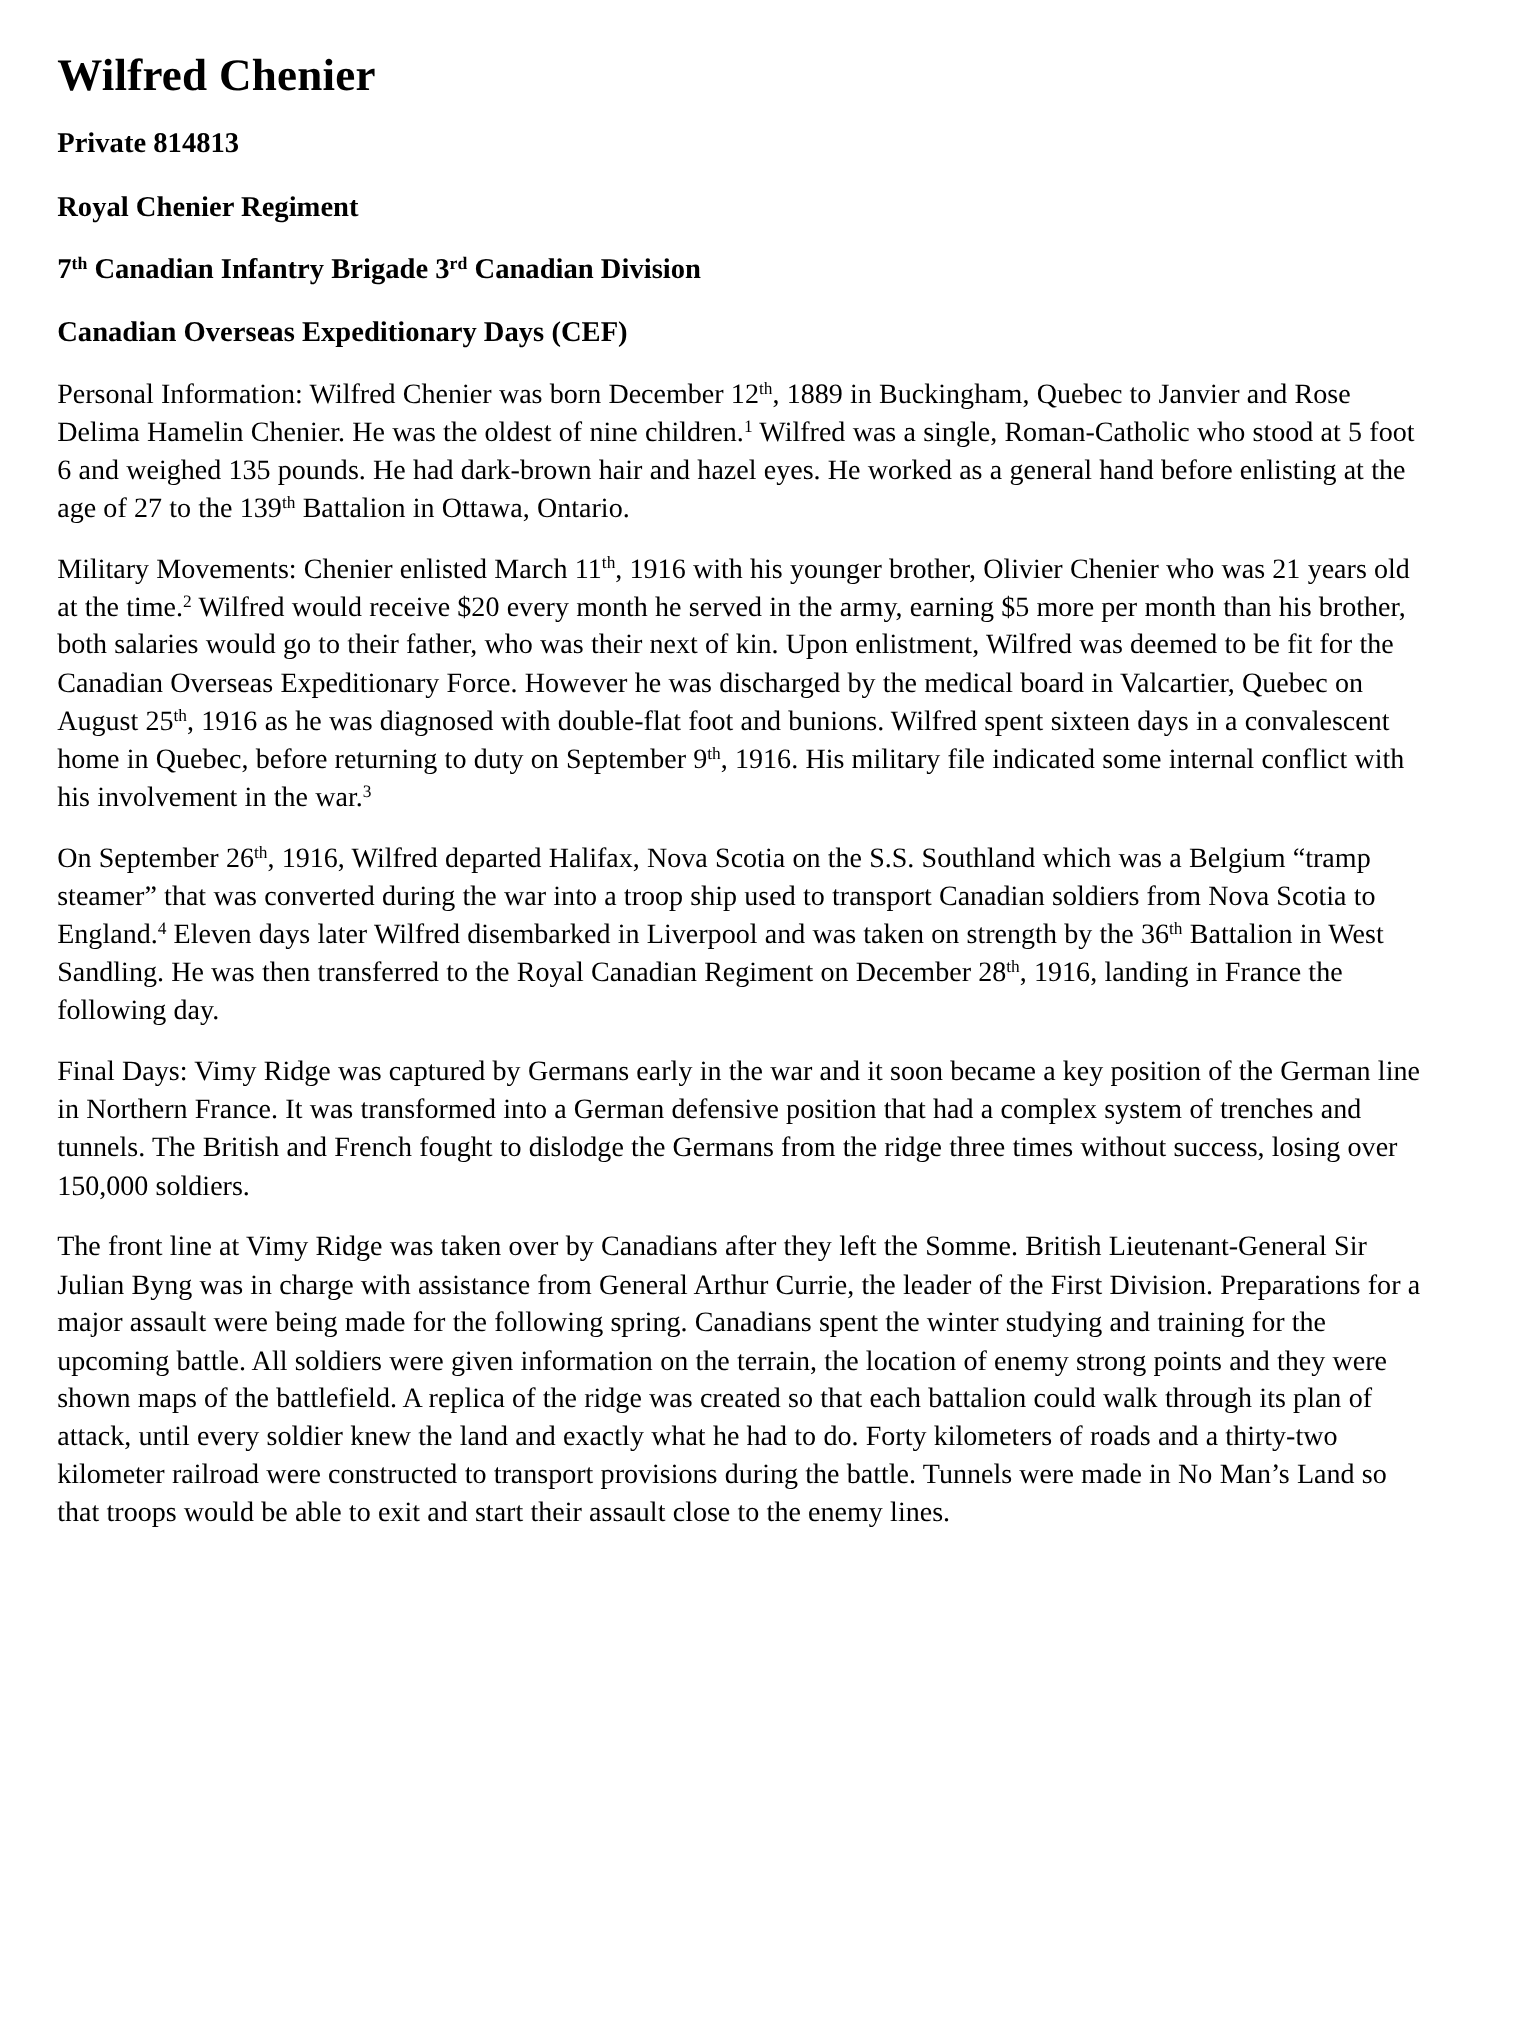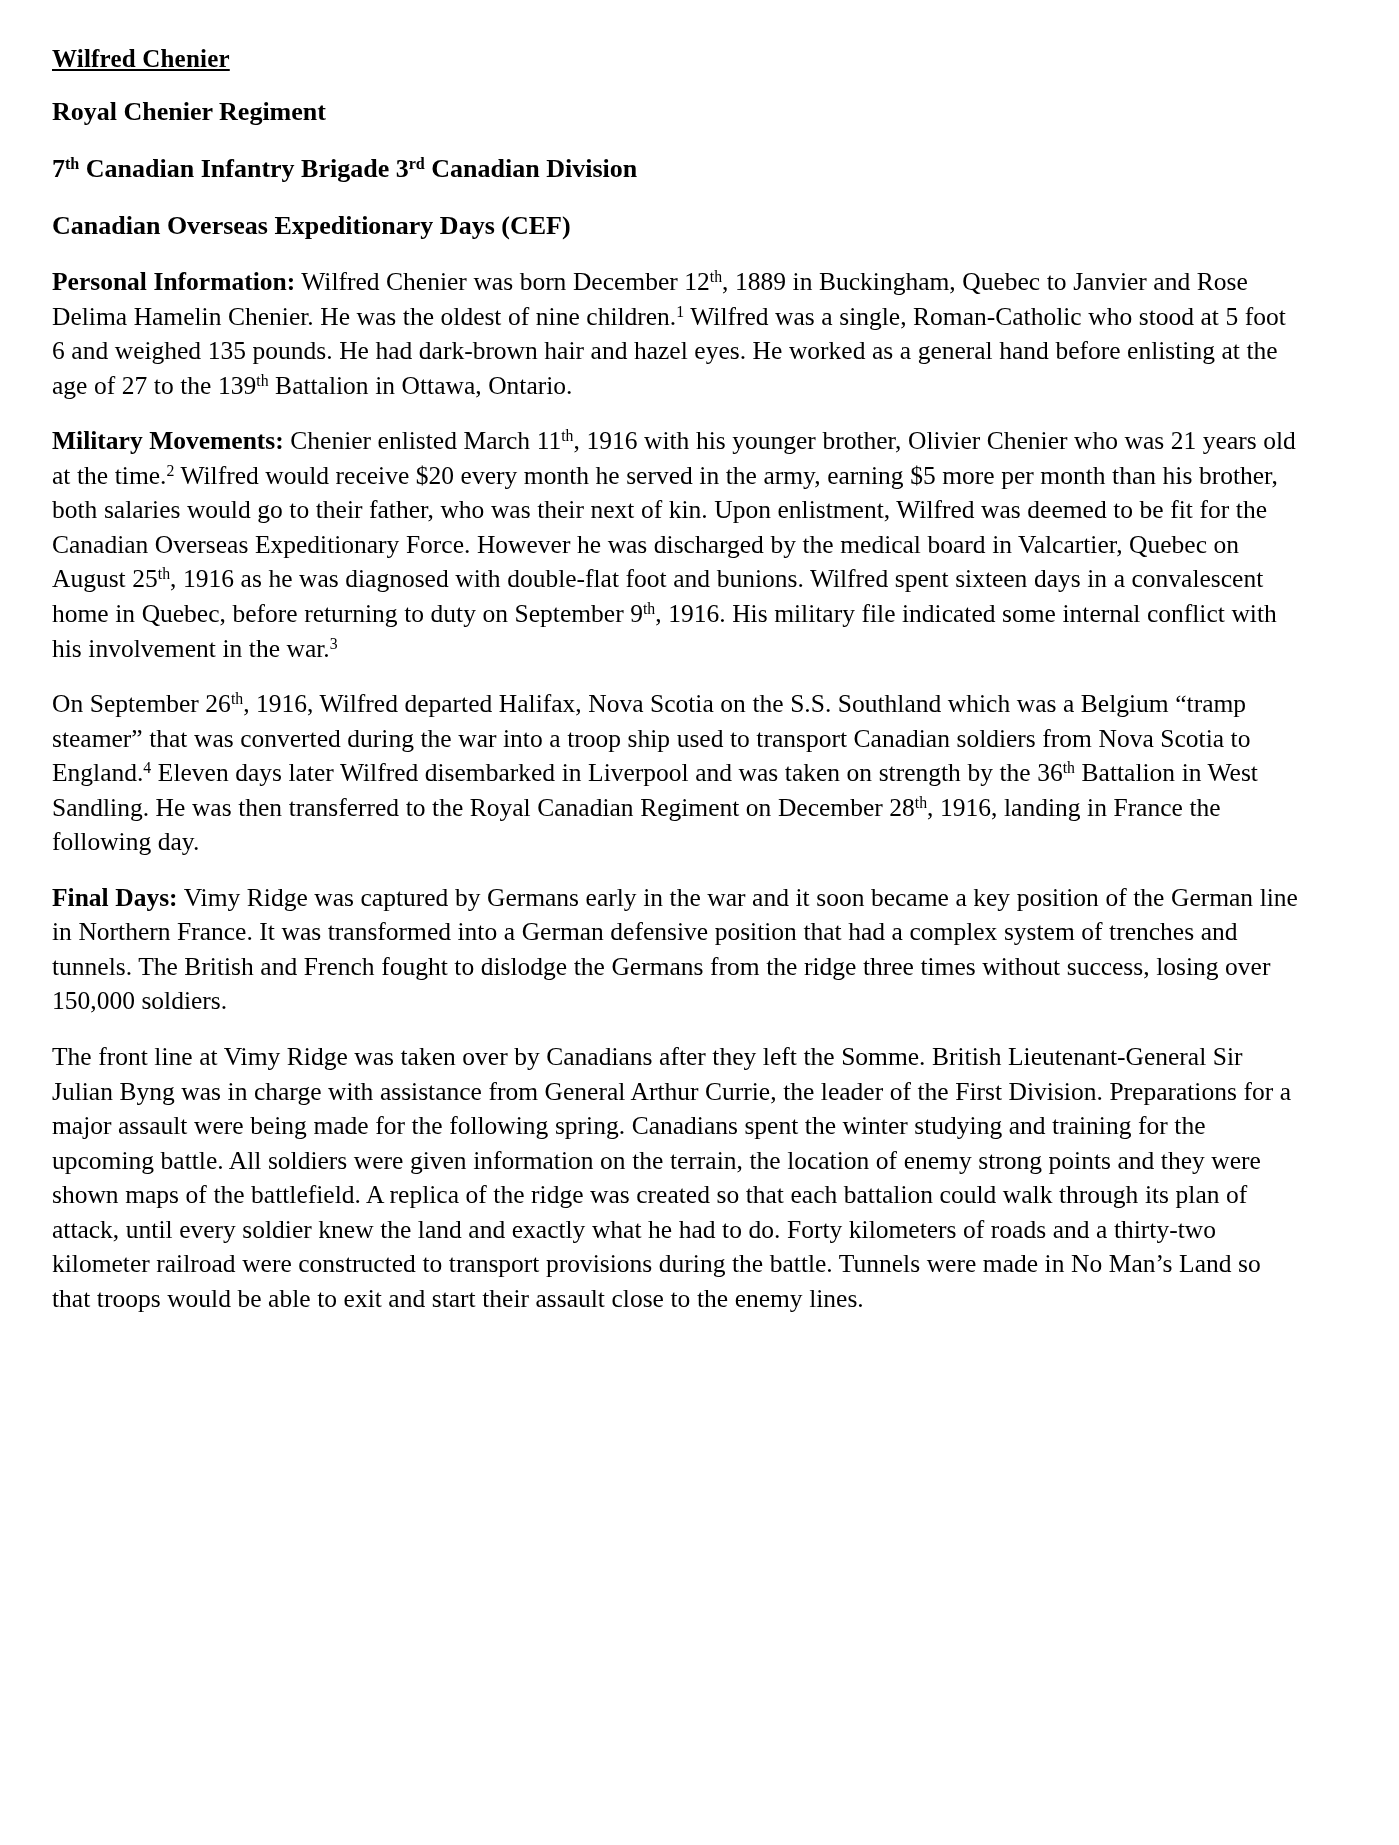--- a/index.html
+++ b/index.html
@@ -13,59 +13,59 @@
   }
   .page {
     width: 1399px;
     min-height: 1845px;
     box-sizing: border-box;
     padding: 44px 96px 40px 52px;
     background: #ffffff;
     position: relative;
   }
   .doc-title {
-    font-size: 25px;
+    font-size: 41px;
     font-weight: bold;
     line-height: 1.18;
     margin: 0 0 22px 0;
     letter-spacing: 0.2px;
-    text-decoration: underline;
   }
   .subhead {
     font-size: 26px;
     font-weight: bold;
     line-height: 1.2;
     margin: 0 0 26px 0;
   }
   .subhead:last-of-type {
     margin-bottom: 24px;
   }
   p.body {
     font-size: 25.5px;
     line-height: 1.355;
     margin: 0 0 21px 0;
     text-align: left;
     word-spacing: 0.2px;
   }
   p.body .lead {
-    font-weight: bold;
+    font-weight: normal;
   }
   sup {
     font-size: 0.62em;
     line-height: 0;
     vertical-align: 0.52em;
   }
 </style>
 </head>
 <body>
 
 <div class="page">
 
   <h1 class="doc-title">Wilfred Chenier</h1>
 
+  <div class="subhead">Private 814813</div>
 
   <div class="subhead">Royal Chenier Regiment</div>
 
   <div class="subhead"><span>7</span><sup>th</sup><span> Canadian Infantry Brigade </span><span>3</span><sup>rd</sup><span> Canadian Division</span></div>
 
   <div class="subhead">Canadian Overseas Expeditionary Days (CEF)</div>
 
   <p class="body"><span class="lead">Personal Information:</span><span> Wilfred Chenier was born December 12</span><sup>th</sup><span>, 1889 in Buckingham, Quebec to Janvier and Rose Delima Hamelin Chenier. He was the oldest of nine children.</span><sup>1</sup><span> Wilfred was a single, Roman-Catholic who stood at 5 foot 6 and weighed 135 pounds. He had dark-brown hair and hazel eyes. He worked as a general hand before enlisting at the age of 27 to the 139</span><sup>th</sup><span> Battalion in Ottawa, Ontario.</span></p>
 
   <p class="body"><span class="lead">Military Movements:</span><span> Chenier enlisted March 11</span><sup>th</sup><span>, 1916 with his younger brother, Olivier Chenier who was 21 years old at the time.</span><sup>2</sup><span> Wilfred would receive $20 every month he served in the army, earning $5 more per month than his brother, both salaries would go to their father, who was their next of kin. Upon enlistment, Wilfred was deemed to be fit for the Canadian Overseas Expeditionary Force. However he was discharged by the medical board in Valcartier, Quebec on August 25</span><sup>th</sup><span>, 1916 as he was diagnosed with double-flat foot and bunions. Wilfred spent sixteen days in a convalescent home in Quebec, before returning to duty on September 9</span><sup>th</sup><span>, 1916. His military file indicated some internal conflict with his involvement in the war.</span><sup>3</sup></p>

